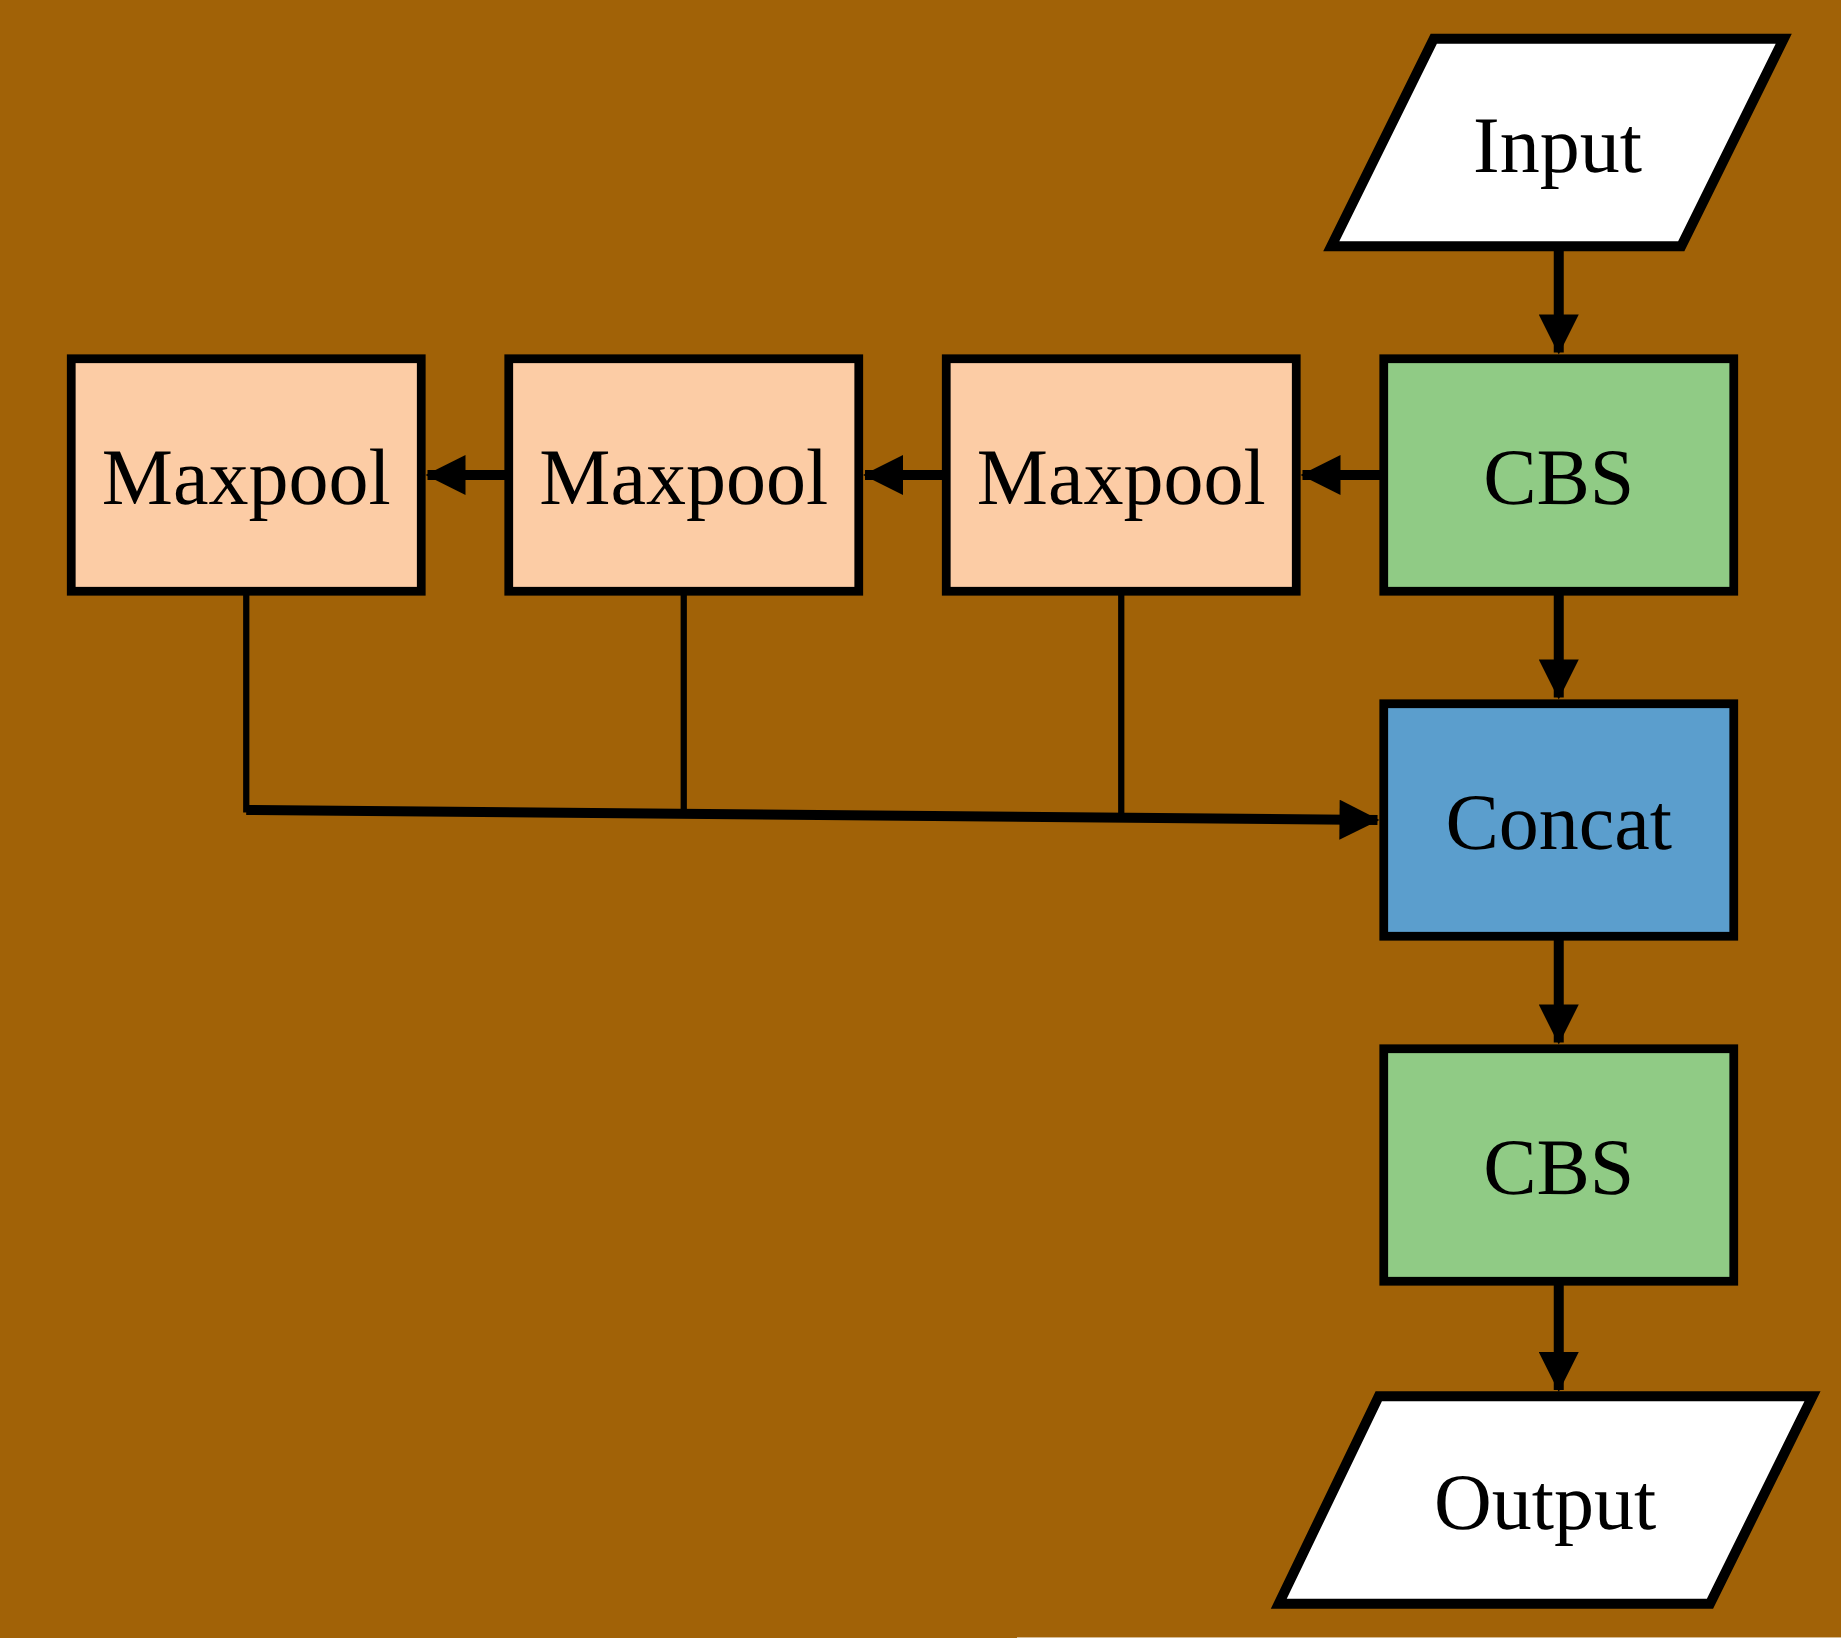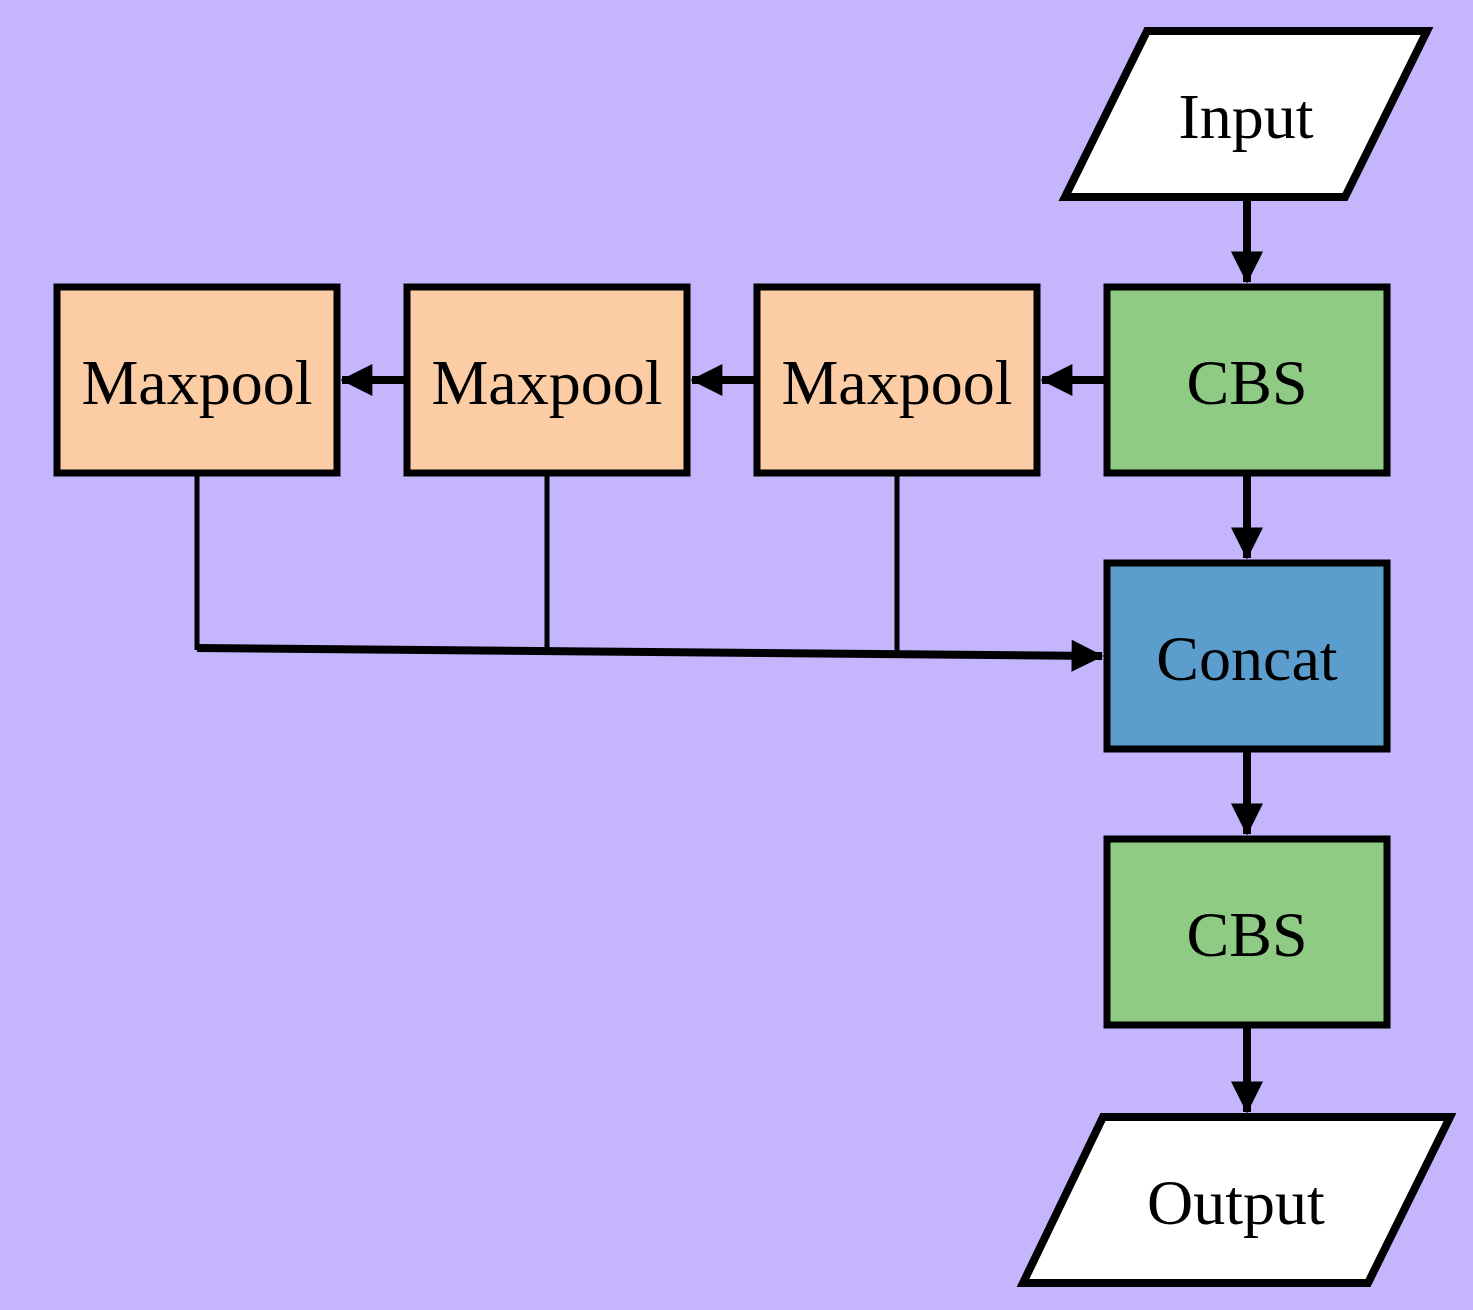--- a/index.html
+++ b/index.html
@@ -4,21 +4,21 @@
 <style>
   html, body {
     margin: 0;
     padding: 0;
     background: #ffffff;
   }
   .canvas {
     position: relative;
     width: 1473px;
     height: 1310px;
-    background: #c4b5fd;
+    background: #a16207;
     overflow: hidden;
   }
   svg.diagram {
     display: block;
     width: 1473px;
     height: 1310px;
   }
   .node-shape {
     stroke: #000000;
     stroke-width: 7;

